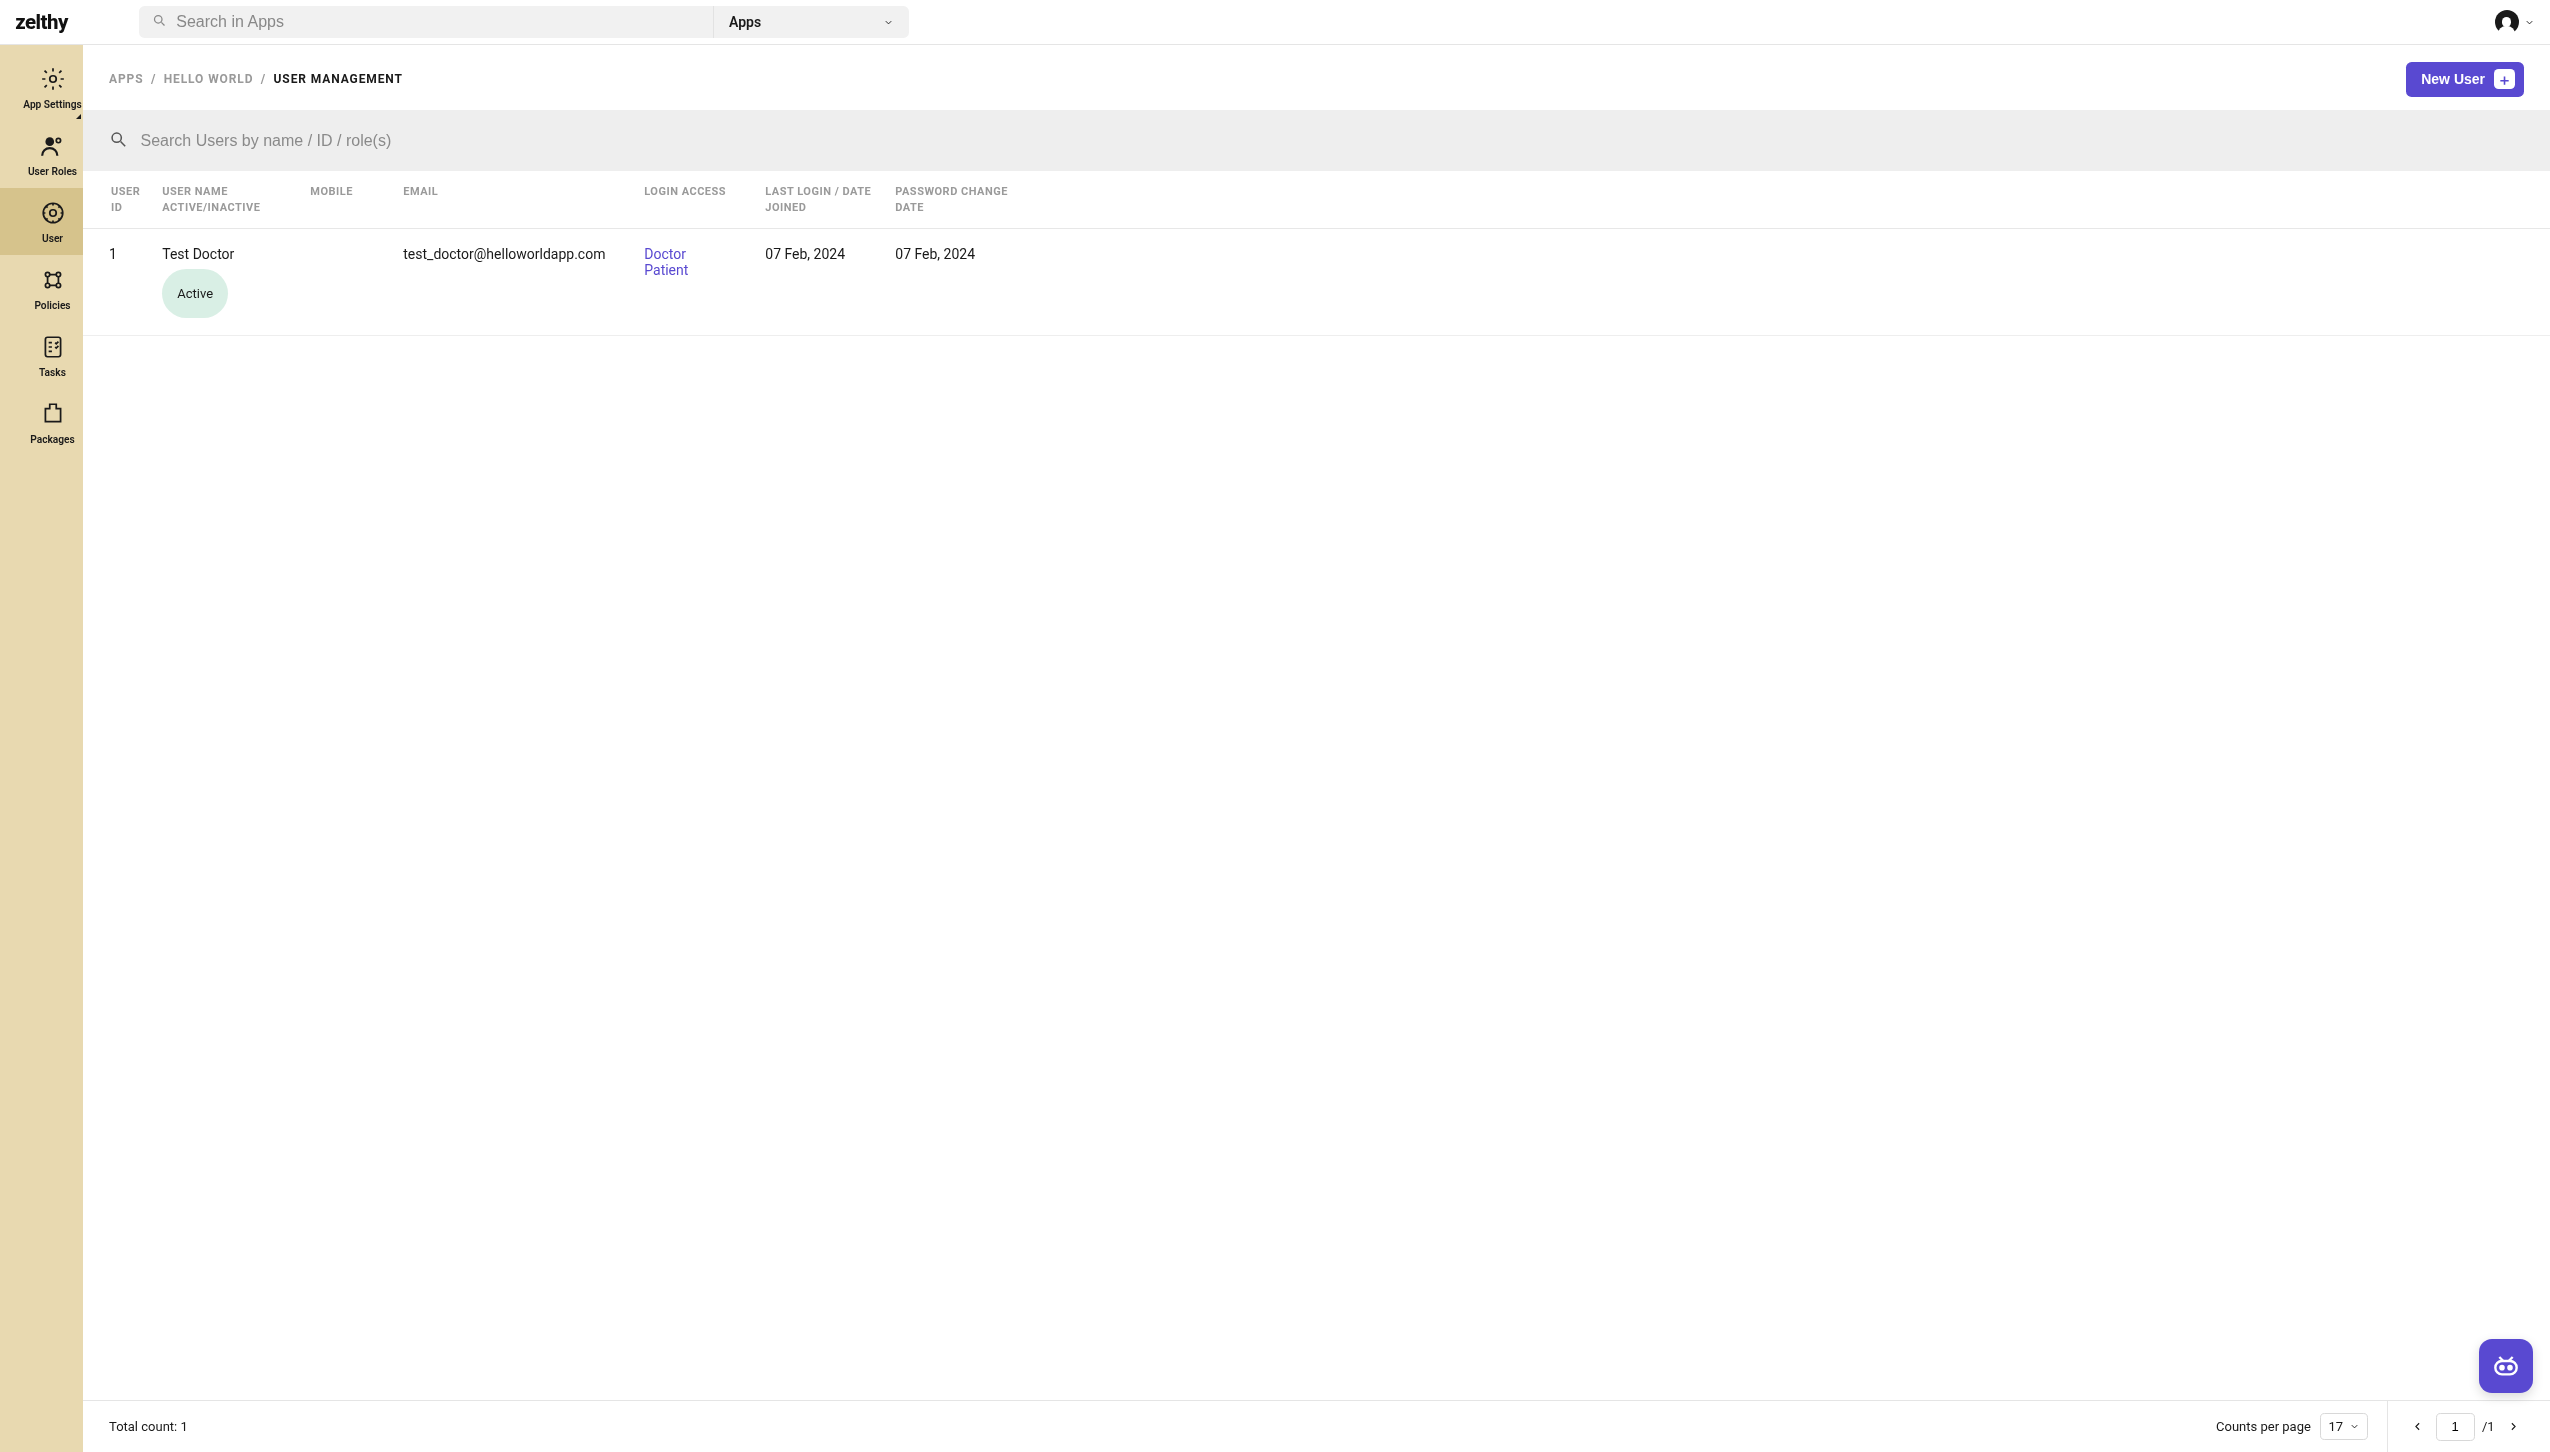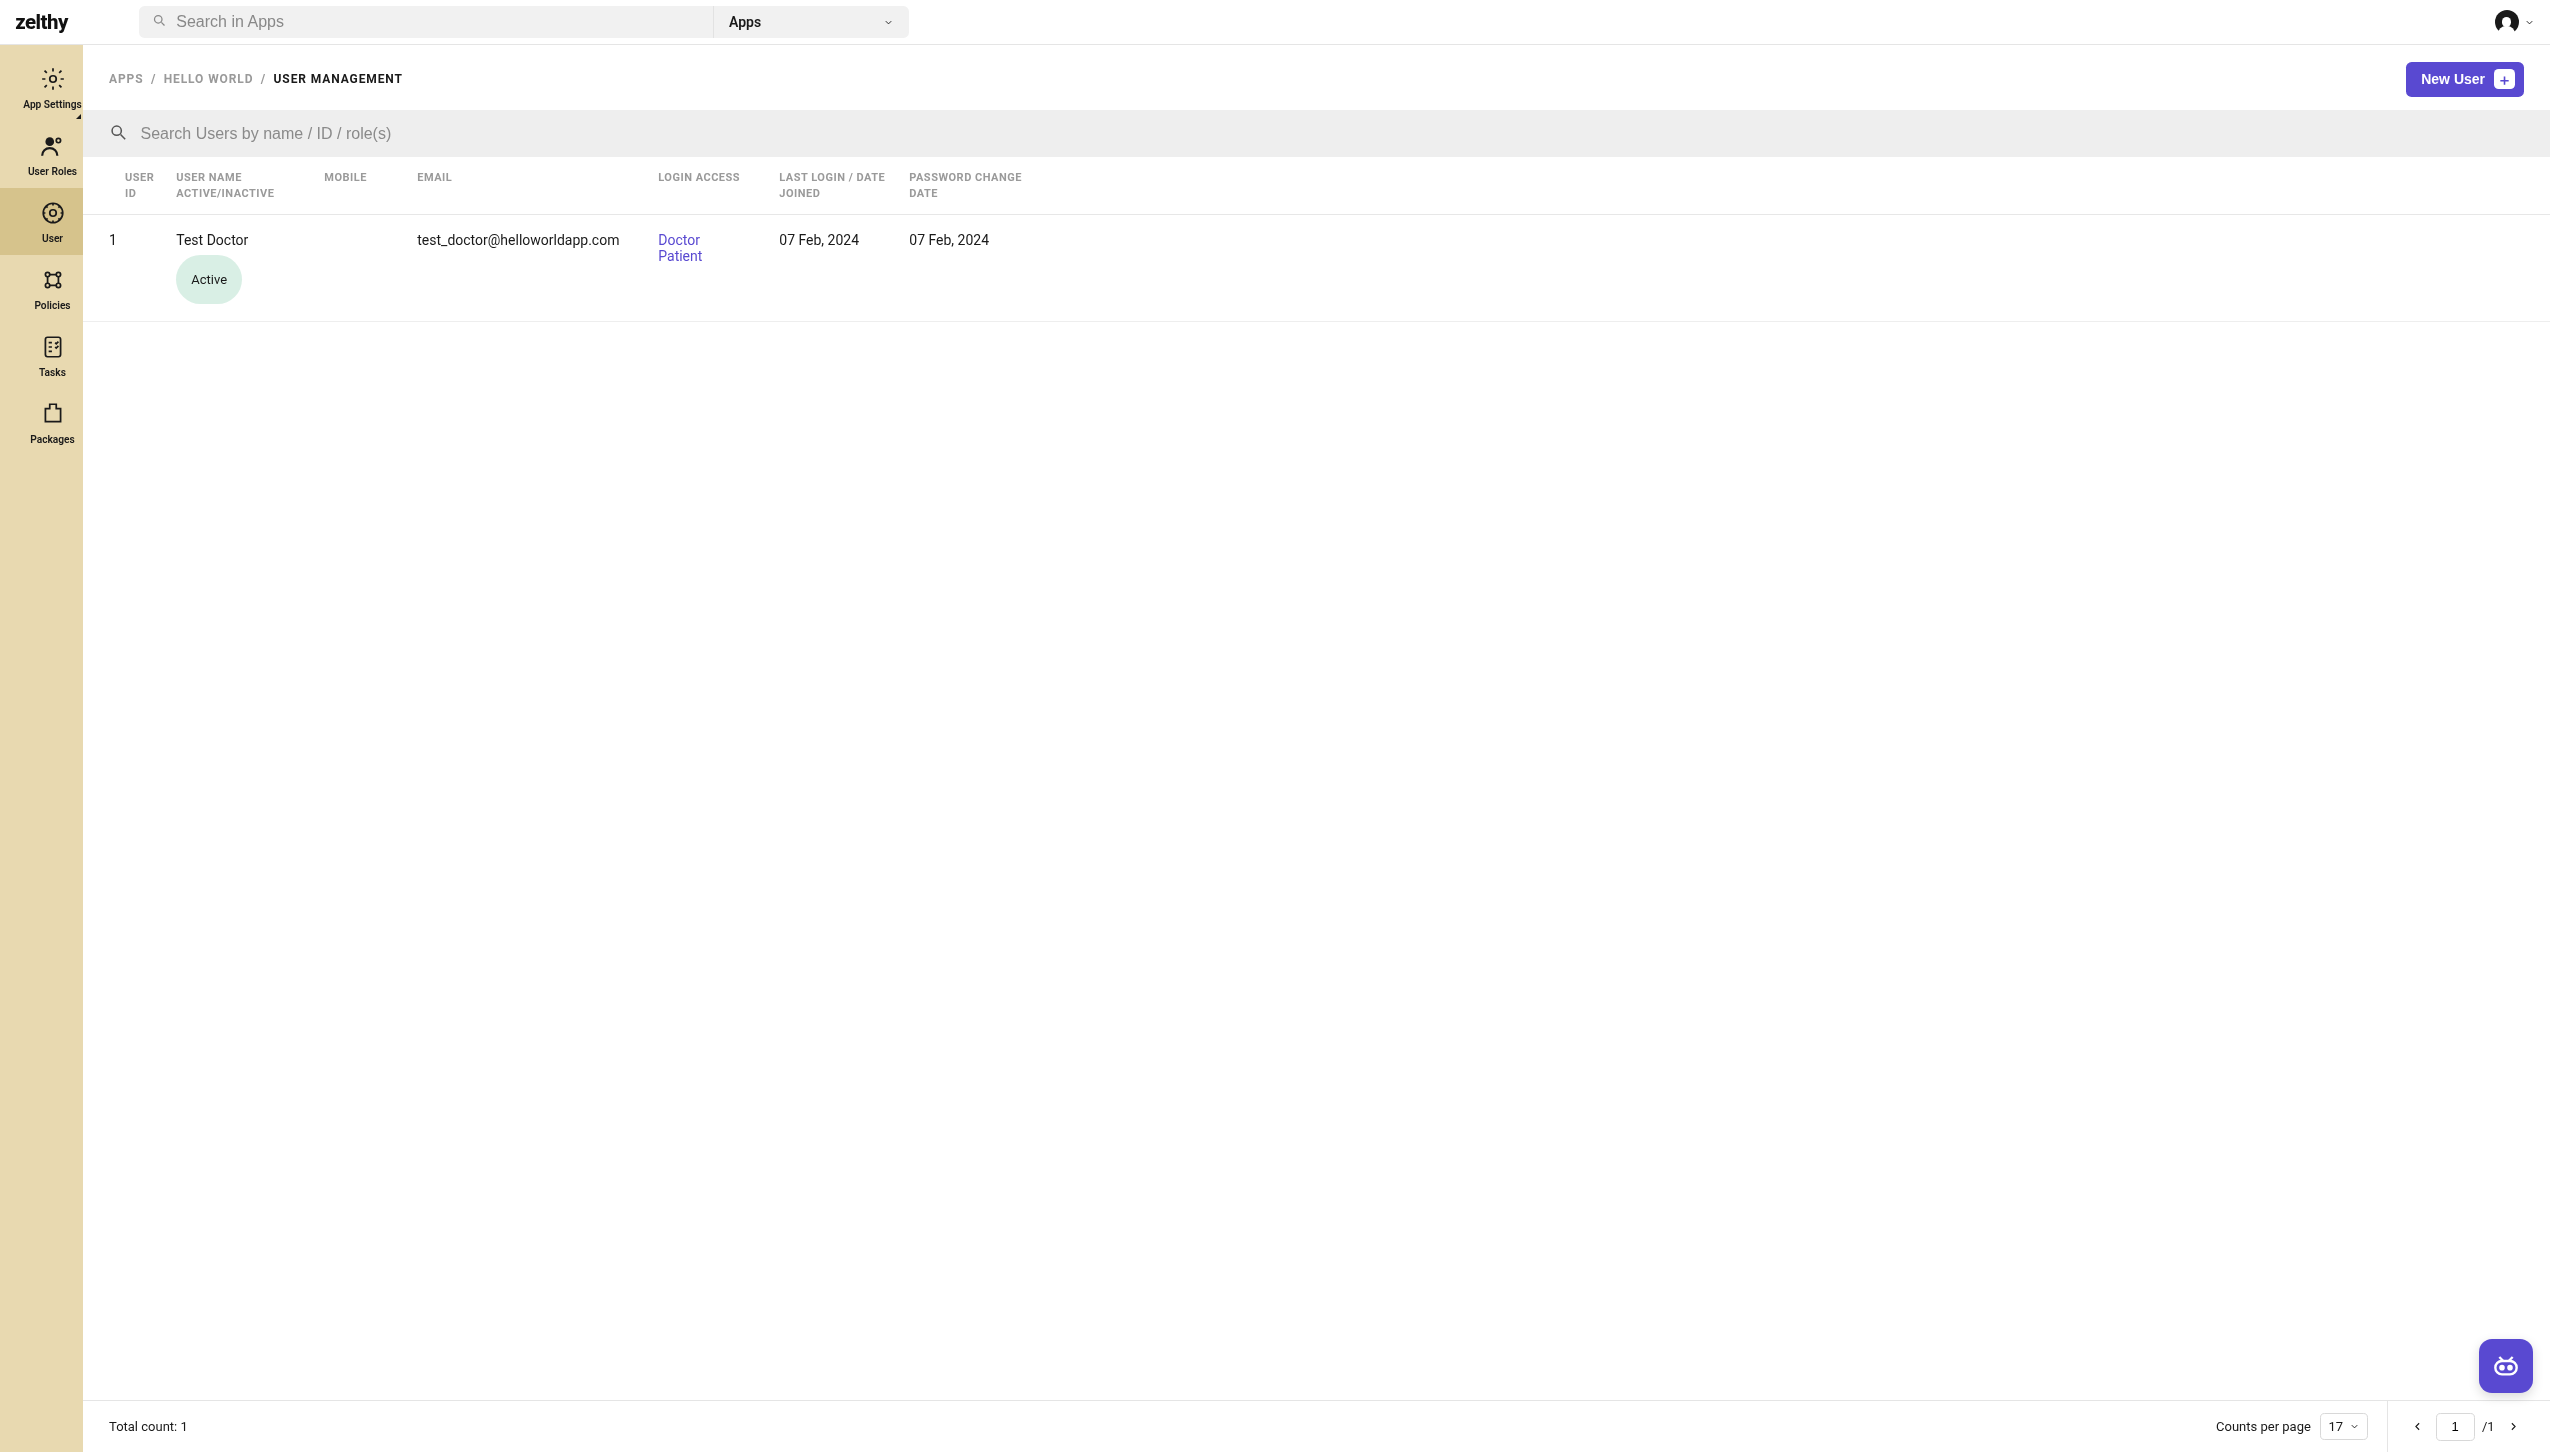--- a/index.html
+++ b/index.html
@@ -166,21 +166,21 @@
     color: #5949D1;
     display:flex;align-items:center;justify-content:center;
     font-weight:900;
     font-size:15px;
     line-height:1;
   }
 
   
   .user-searchbar {
     background: #eeeeee;
-    padding: 13px 26px;
+    padding: 20px 26px;
     display: flex;
     align-items: center;
     gap: 13px;
   }
   .user-searchbar input {
     border: none;
     background: transparent;
     outline: none;
     font-size: 16px;
     width: 100%;
@@ -197,21 +197,21 @@
     text-align: left;
     font-size: 11px;
     font-weight: 700;
     letter-spacing: 0.5px;
     color: #9a9a9a;
     padding: 13px 11px;
     border-bottom: 0.9px solid #e7e7e7;
     vertical-align: top;
     line-height: 1.4;
   }
-  thead th:first-child { padding-left: 42px; }
+  thead th:first-child { padding-left: 28px; }
   tbody td {
     padding: 16.7px 11px;
     border-bottom: 0.9px solid #eeeeee;
     vertical-align: top;
     font-size: 14px;
   }
   tbody td:first-child { padding-left: 26px; }
   .status-badge {
     display: inline-block;
     margin-top: 7.4px;

